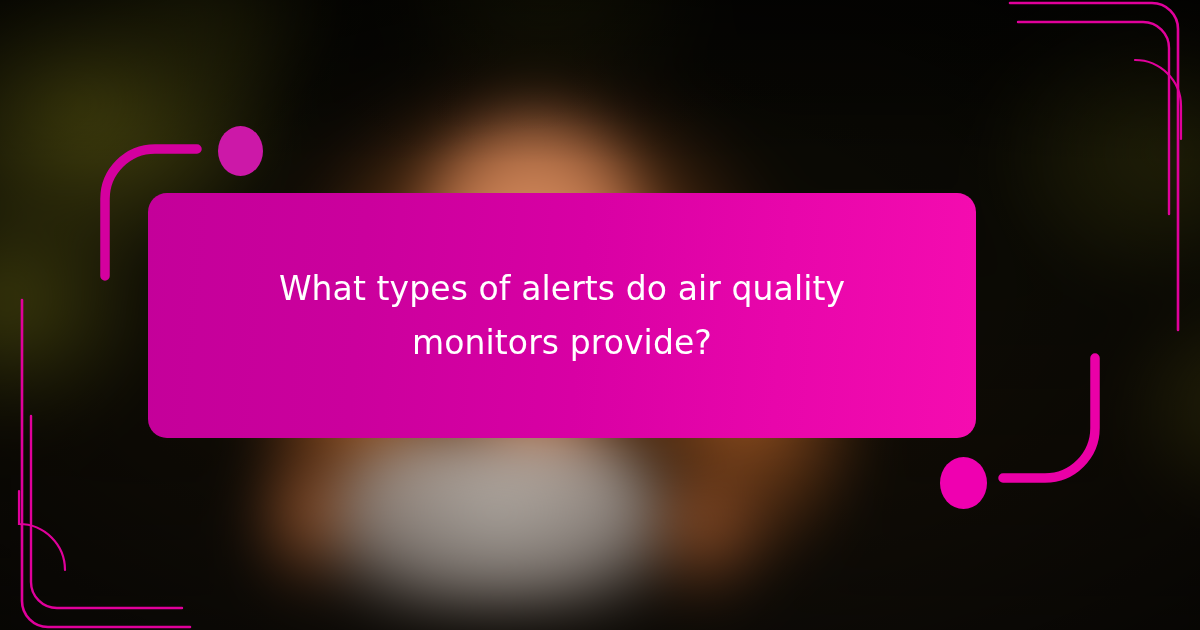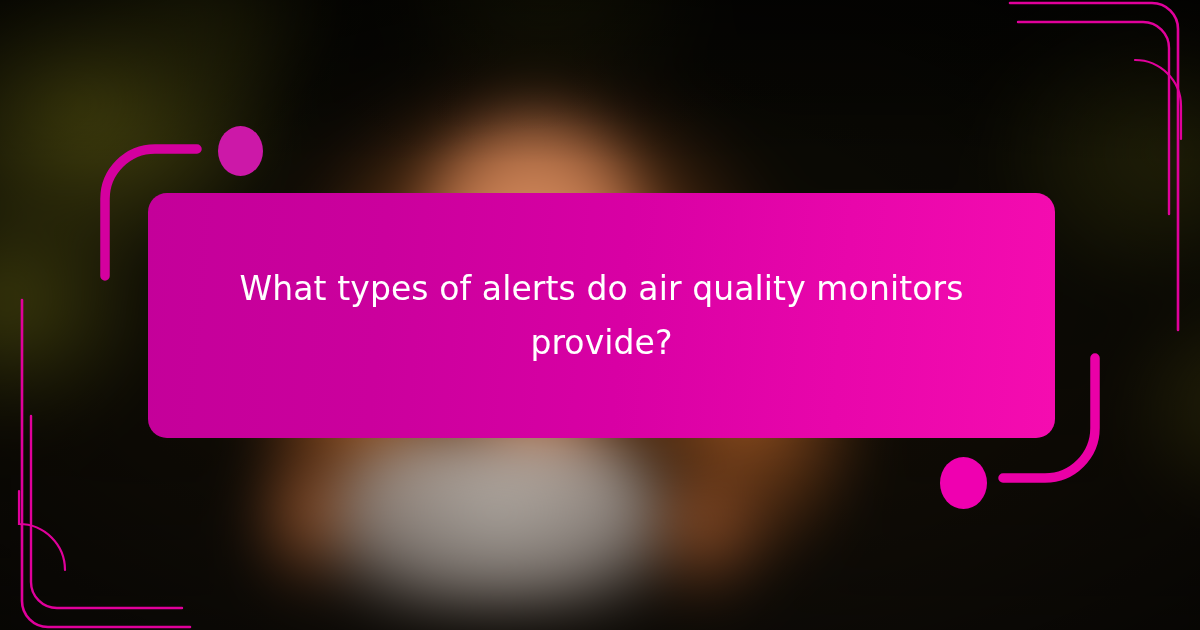--- a/index.html
+++ b/index.html
@@ -115,21 +115,21 @@
 
   
   .dot { position:absolute; border-radius:50%; }
   .dot-top    { left:218px; top:126px; width:45px; height:50px; }
   .dot-bottom { left:940px; top:457px; width:47px; height:52px; }
 
   
   .card {
     position:absolute;
     left:148px; top:193px;
-    width:907px; height:245px;
+    width:828px; height:245px;
     border-radius:19px;
     background:linear-gradient(95deg, #c4009a 0%, #cb009d 26%, #d800a4 52%, #e806ab 76%, #f50cb0 100%);
     display:flex;
     align-items:center;
     justify-content:center;
     padding:11px 74px;
   }
 
   .card-text {
     font-family:"DejaVu Sans", sans-serif;

